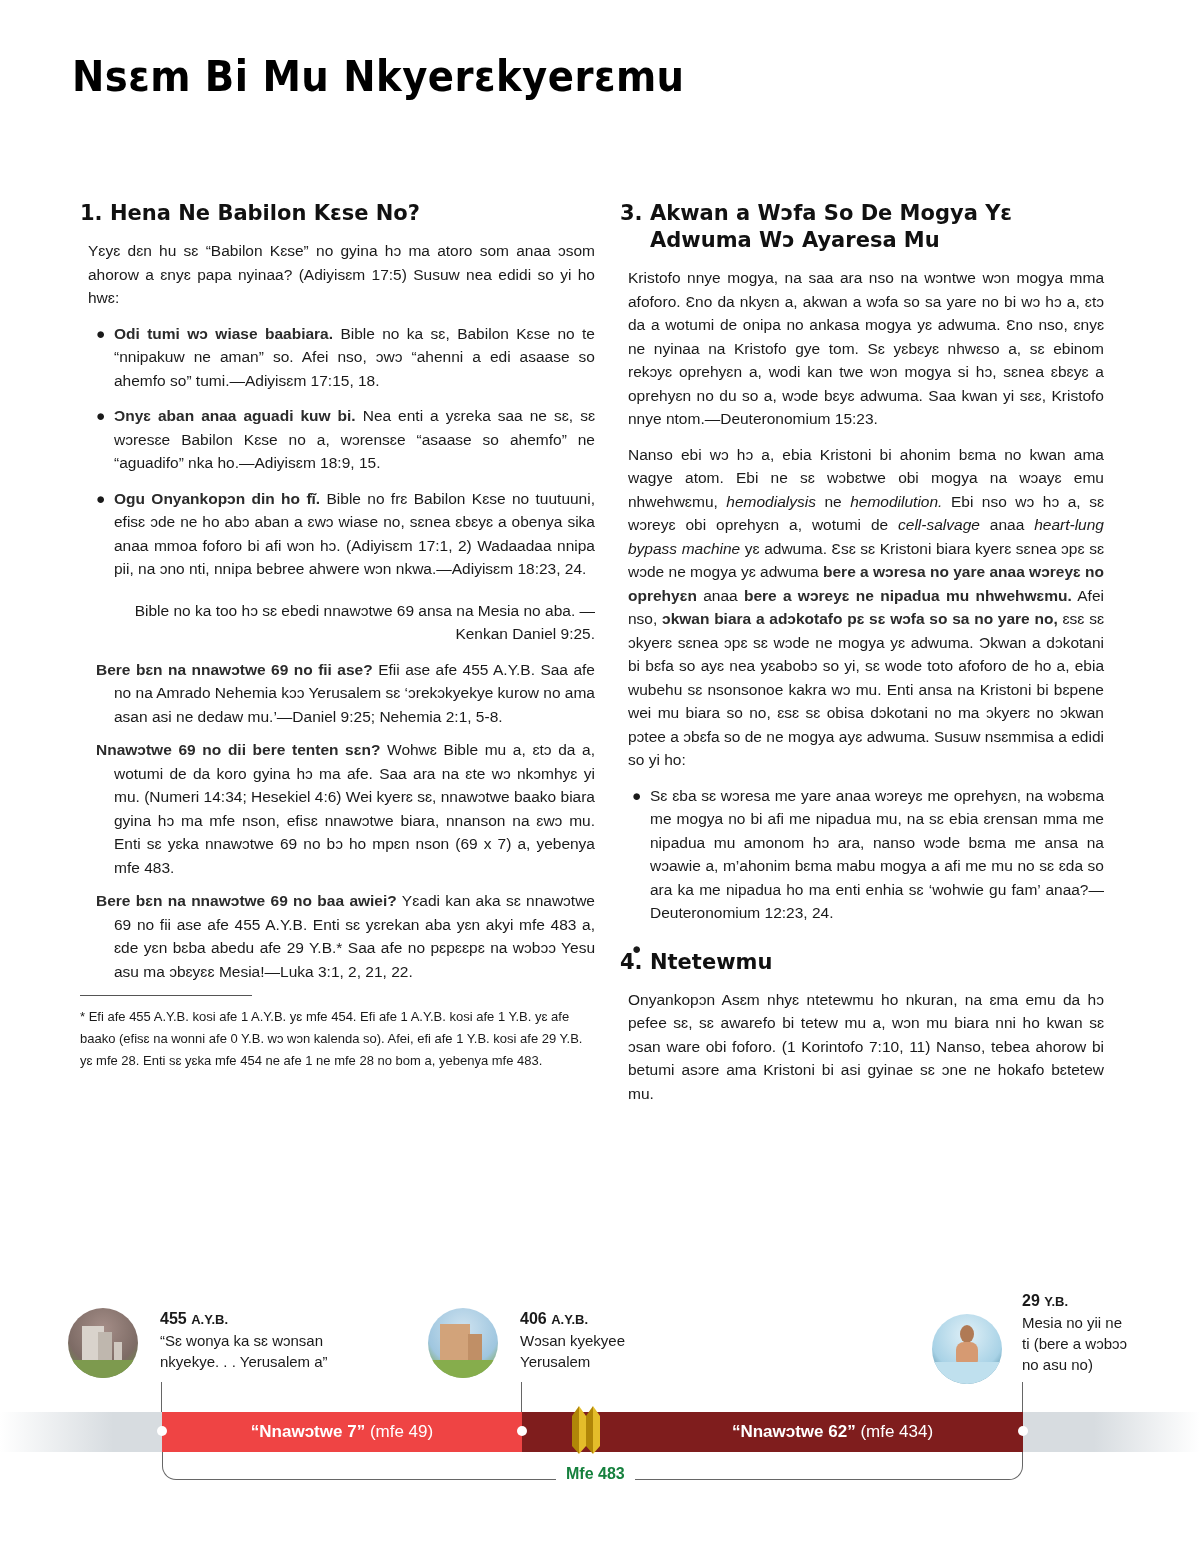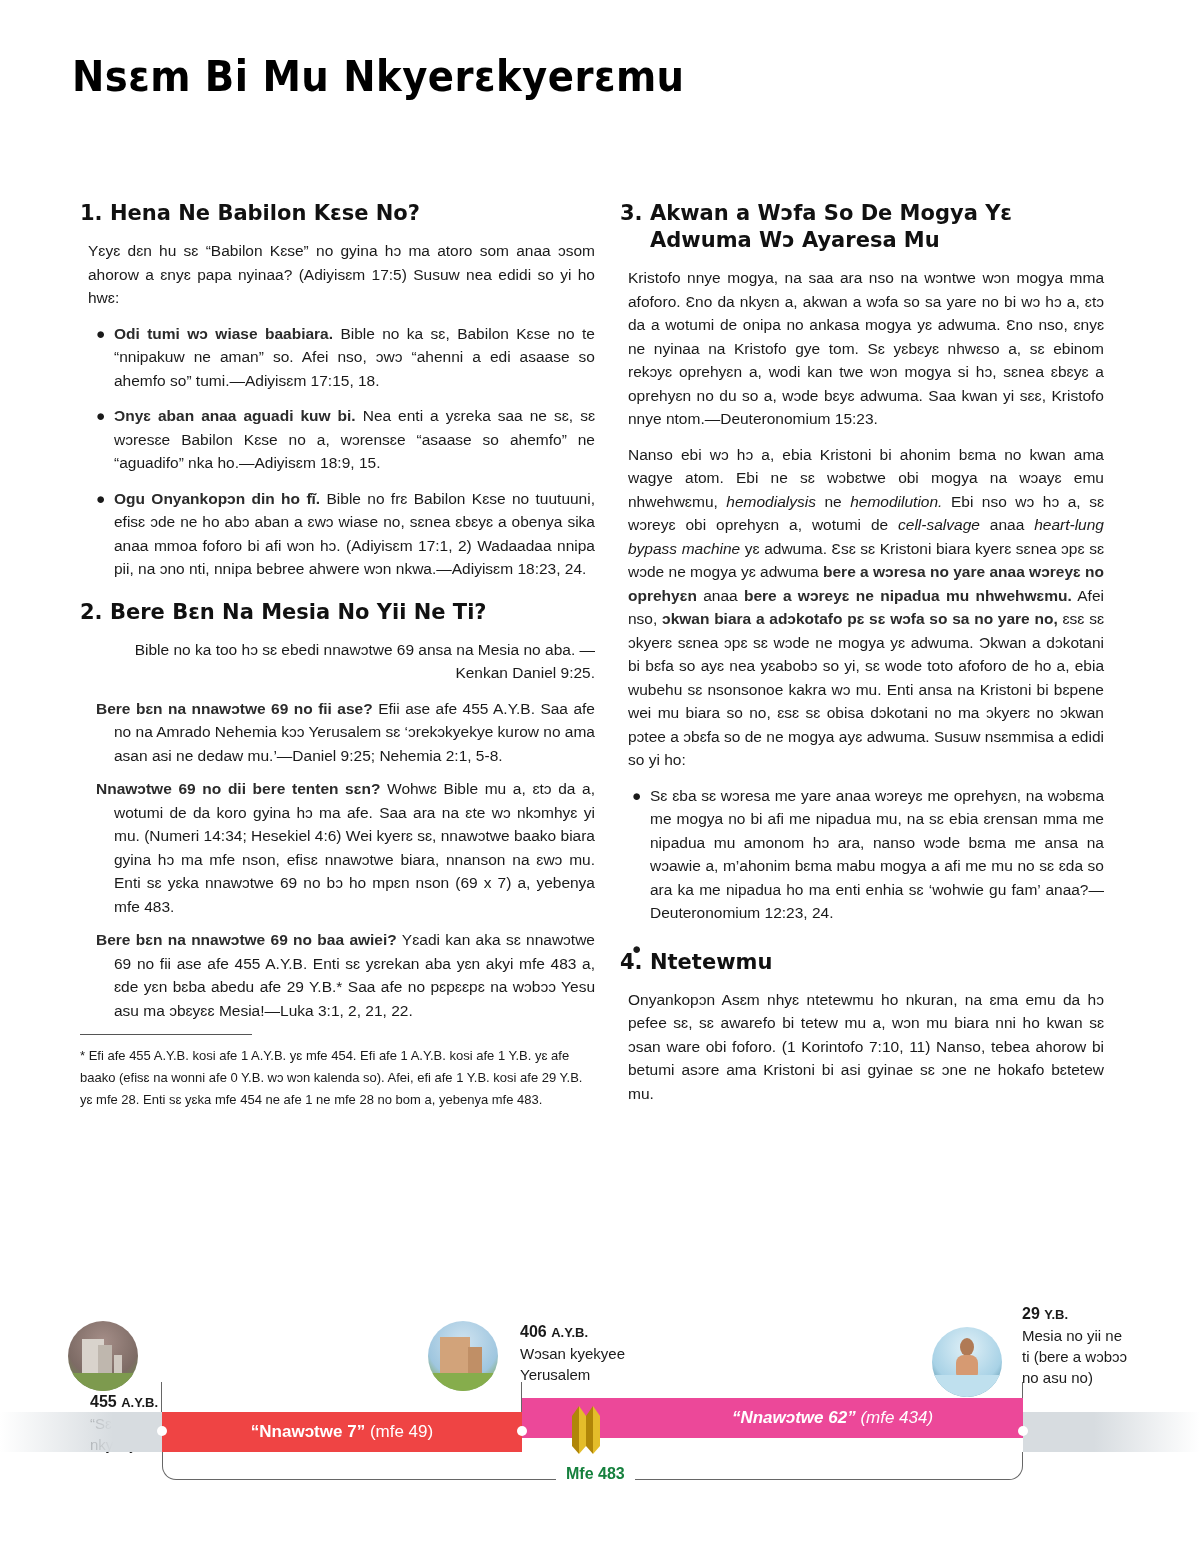--- a/index.html
+++ b/index.html
@@ -22,32 +22,32 @@
   ul.bullets li .dot { position: absolute; left: 16px; top: 0; }
   ul.bullets li b, .qa b, p b { font-weight: bold; color: #2b2b2b; }
   .qa { margin: 0 0 10px 16px; padding-left: 18px; text-indent: -18px; font-size: 15.5px;
       line-height: 23.5px; text-align: justify; font-family: "Liberation Sans", sans-serif; }
   .footnote-rule { width: 172px; border-top: 1px solid #555; margin: 12px 0 10px 0; }
   .footnote { font-size: 13px; line-height: 22px; font-family: "Liberation Sans", sans-serif; }
   .sec { margin-bottom: 18px; }
 
   
   .timeline { position: absolute; left: 0; top: 1290px; width: 1200px; height: 253px; }
-  .tl-event { position: absolute; display: flex; align-items: flex-start; margin-top: 13px; }
+  .tl-event { position: absolute; display: flex; align-items: flex-start; }
   .tl-pic { width: 70px; height: 70px; border-radius: 50%; overflow: hidden; flex: none; }
   .tl-text { font-family: "Liberation Sans", sans-serif; font-size: 15px; line-height: 21px; color: #1a1a1a; }
   .tl-date { font-weight: bold; font-size: 16px; }
   .tl-date small { font-size: 13px; }
   .tl-tick { position: absolute; width: 1px; height: 30px; background: #666; }
   .bar-fade-left { position: absolute; left: 0; top: 122px; width: 162px; height: 40px;
       background: linear-gradient(to right, rgba(215,220,224,0), #d7dce0 70%, #d7dce0); }
   .bar-gray { position: absolute; left: 162px; top: 122px; width: 360px; height: 40px; background: #ef4444;
       display: flex; align-items: center; justify-content: center; }
-  .bar-gold { position: absolute; left: 522px; top: 108px; width: 501px; height: 40px; background: #ec4899;
-      display: flex; align-items: center; justify-content: center; padding-left: 120px; box-sizing: border-box; font-style: italic; }
+  .bar-gold { position: absolute; left: 522px; top: 122px; width: 501px; height: 40px; background: #7f1d1d;
+      display: flex; align-items: center; justify-content: center; padding-left: 120px; box-sizing: border-box; }
   .bar-fade-right { position: absolute; left: 1023px; top: 122px; width: 177px; height: 40px;
       background: linear-gradient(to right, #d7dce0, #d7dce0 40%, rgba(215,220,224,0)); }
   .bar-label { color: #fff; font-family: "Liberation Sans", sans-serif; font-size: 17px; }
   .bar-label b { font-weight: bold; }
   .node { position: absolute; top: 136px; width: 10px; height: 10px; border-radius: 50%; background: #fff; }
   .brace { position: absolute; left: 162px; top: 162px; width: 861px; height: 28px;
       border: 1.5px solid #666; border-top: none; border-radius: 0 0 14px 14px; box-sizing: border-box; }
   .brace-label { position: absolute; left: 556px; top: 175px; background: #fff; padding: 0 10px;
       font-weight: bold; font-size: 16px; color: #15803d; font-family: "Liberation Sans", sans-serif; }
 </style>
@@ -61,21 +61,20 @@
     <h2><span class="num">1.</span><span>Hena Ne Babilon Kɛse No?</span></h2>
     <p>Yɛyɛ dɛn hu sɛ “Babilon Kɛse” no gyina hɔ ma atoro som anaa ɔsom ahorow a ɛnyɛ papa nyinaa? (Adiyisɛm 17:5) Susuw nea edidi so yi ho hwɛ:</p>
     <ul class="bullets">
       <li><span class="dot">●</span><b>Odi tumi wɔ wiase baabiara.</b><span> Bible no ka sɛ, Babilon Kɛse no te “nnipakuw ne aman” so. Afei nso, ɔwɔ “ahenni a edi asaase so ahemfo so” tumi.—Adiyisɛm 17:15, 18.</span></li>
       <li><span class="dot">●</span><b>Ɔnyɛ aban anaa aguadi kuw bi.</b><span> Nea enti a yɛreka saa ne sɛ, sɛ wɔresɛe Babilon Kɛse no a, wɔrensɛe “asaase so ahemfo” ne “aguadifo” nka ho.—Adiyisɛm 18:9, 15.</span></li>
       <li><span class="dot">●</span><b>Ogu Onyankopɔn din ho fĩ.</b><span> Bible no frɛ Babilon Kɛse no tuutuuni, efisɛ ɔde ne ho abɔ aban a ɛwɔ wiase no, sɛnea ɛbɛyɛ a obenya sika anaa mmoa foforo bi afi wɔn hɔ. (Adiyisɛm 17:1, 2) Wadaadaa nnipa pii, na ɔno nti, nnipa bebree ahwere wɔn nkwa.—Adiyisɛm 18:23, 24.</span></li>
     </ul>
   </div>
 
   <div class="sec">
-    <h2><span class="num">2.</span><span>Bere Bɛn Na Mesia No Yii Ne Ti?</span></h2>
     <p style="text-align:right">Bible no ka too hɔ sɛ ebedi nnawɔtwe 69 ansa na Mesia no aba. —Kenkan Daniel 9:25.</p>
     <div class="qa"><b>Bere bɛn na nnawɔtwe 69 no fii ase?</b><span> Efii ase afe 455 A.Y.B. Saa afe no na Amrado Nehemia kɔɔ Yerusalem sɛ ‘ɔrekɔkyekye kurow no ama asan asi ne dedaw mu.’—Daniel 9:25; Nehemia 2:1, 5-8.</span></div>
     <div class="qa"><b>Nnawɔtwe 69 no dii bere tenten sɛn?</b><span> Wohwɛ Bible mu a, ɛtɔ da a, wotumi de da koro gyina hɔ ma afe. Saa ara na ɛte wɔ nkɔmhyɛ yi mu. (Numeri 14:34; Hesekiel 4:6) Wei kyerɛ sɛ, nnawɔtwe baako biara gyina hɔ ma mfe nson, efisɛ nnawɔtwe biara, nnanson na ɛwɔ mu. Enti sɛ yɛka nnawɔtwe 69 no bɔ ho mpɛn nson (69 x 7) a, yebenya mfe 483.</span></div>
     <div class="qa"><b>Bere bɛn na nnawɔtwe 69 no baa awiei?</b><span> Yɛadi kan aka sɛ nnawɔtwe 69 no fii ase afe 455 A.Y.B. Enti sɛ yɛrekan aba yɛn akyi mfe 483 a, ɛde yɛn bɛba abedu afe 29 Y.B.* Saa afe no pɛpɛɛpɛ na wɔbɔɔ Yesu asu ma ɔbɛyɛɛ Mesia!—Luka 3:1, 2, 21, 22.</span></div>
     <div class="footnote-rule"></div>
     <div class="footnote">* Efi afe 455 A.Y.B. kosi afe 1 A.Y.B. yɛ mfe 454. Efi afe 1 A.Y.B. kosi afe 1 Y.B. yɛ afe baako (efisɛ na wonni afe 0 Y.B. wɔ wɔn kalenda so). Afei, efi afe 1 Y.B. kosi afe 29 Y.B. yɛ mfe 28. Enti sɛ yɛka mfe 454 ne afe 1 ne mfe 28 no bom a, yebenya mfe 483.</div>
   </div>
 </div>
 
 <div class="col col-right">
@@ -89,21 +88,21 @@
     </ul>
   </div>
 
   <div class="sec" style="margin-top:24px">
     <h2><span class="num">4.</span><span>Ntetewmu</span></h2>
     <p>Onyankopɔn Asɛm nhyɛ ntetewmu ho nkuran, na ɛma emu da hɔ pefee sɛ, sɛ awarefo bi tetew mu a, wɔn mu biara nni ho kwan sɛ ɔsan ware obi foforo. (1 Korintofo 7:10, 11) Nanso, tebea ahorow bi betumi asɔre ama Kristoni bi asi gyinae sɛ ɔne ne hokafo bɛtetew mu.</p>
   </div>
 </div>
 
 <div class="timeline">
-  <div class="tl-event" style="left:68px; top:18px;flex-direction:column;">
+  <div class="tl-event" style="left:68px; top:18px;">
     <div class="tl-pic" style="background: radial-gradient(circle at 50% 30%, #a58e88, #7d6b65 60%, #6c8a4a 85%);">
       <svg width="70" height="70" viewBox="0 0 70 70">
           <rect x="14" y="18" width="22" height="36" fill="#d9d3cc"></rect>
           <rect x="30" y="24" width="14" height="30" fill="#bfb7ae"></rect>
           <rect x="46" y="34" width="8" height="20" fill="#d0c9c1"></rect>
           <rect x="0" y="52" width="70" height="18" fill="#7d9a4e"></rect>
         </svg>
     </div>
     <div class="tl-text" style="margin-left:22px">
       <div class="tl-date"><span>455</span> <small>A.Y.B.</small></div>

